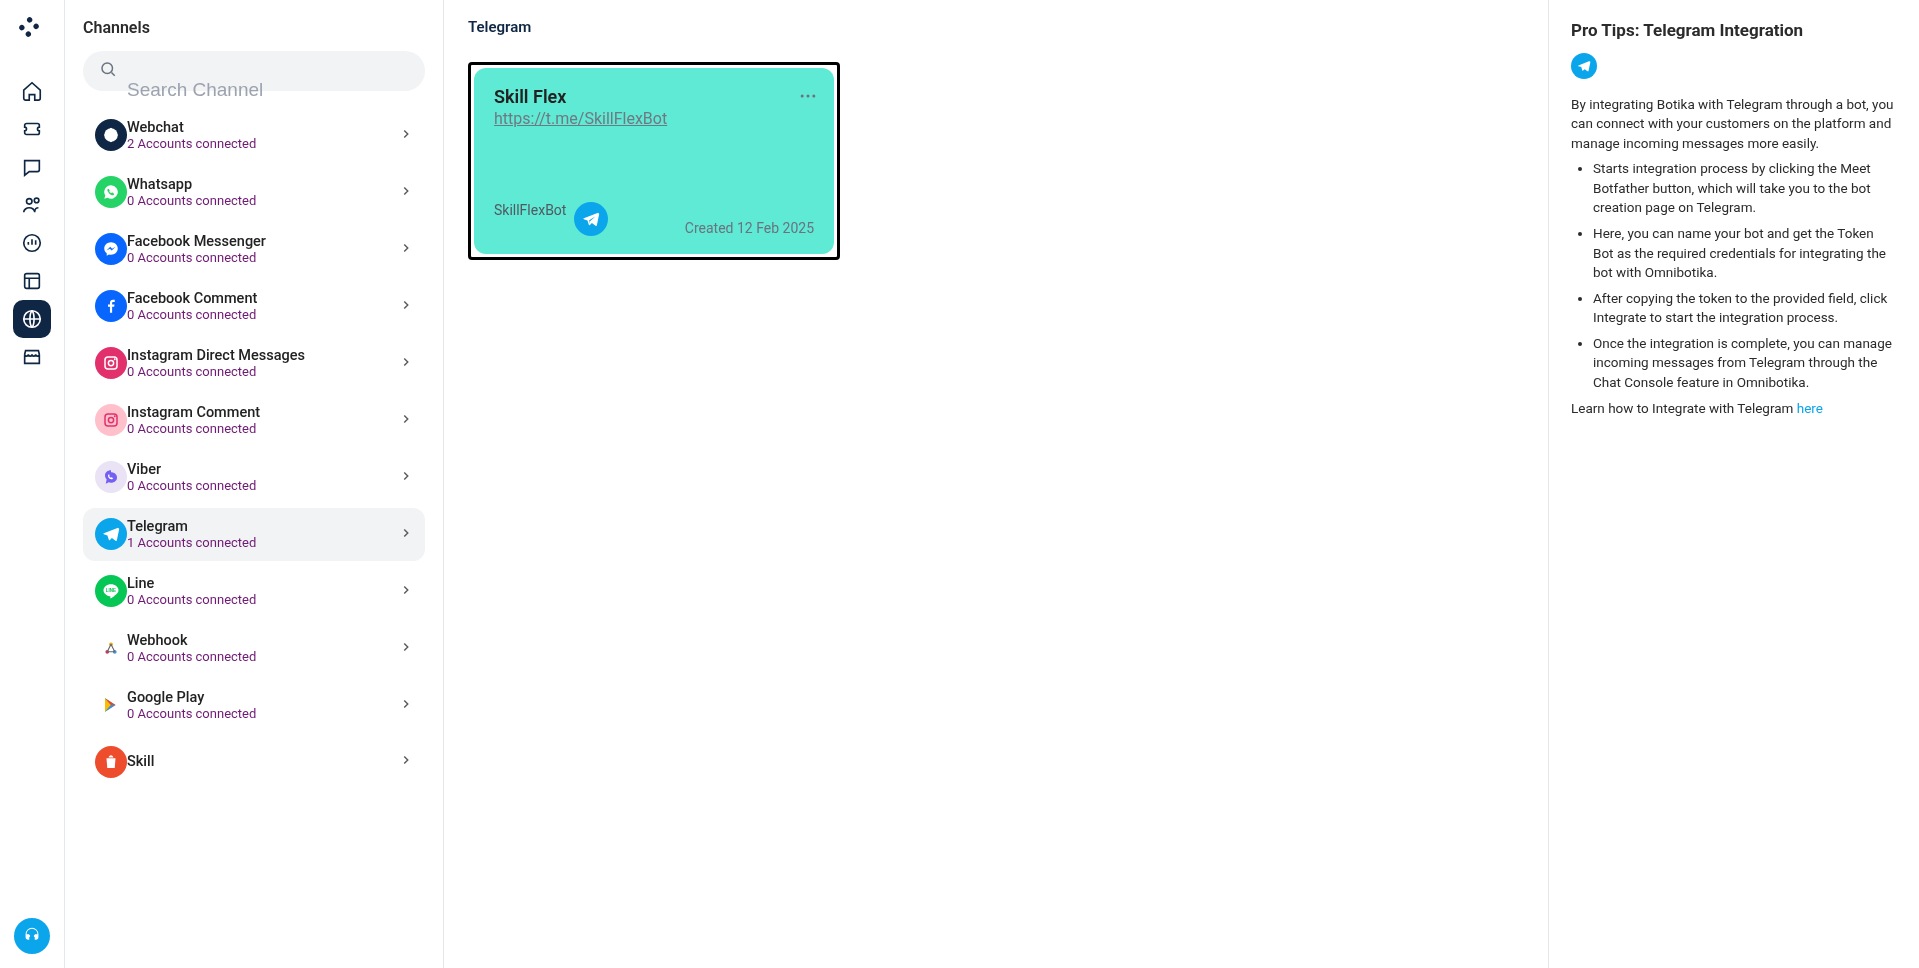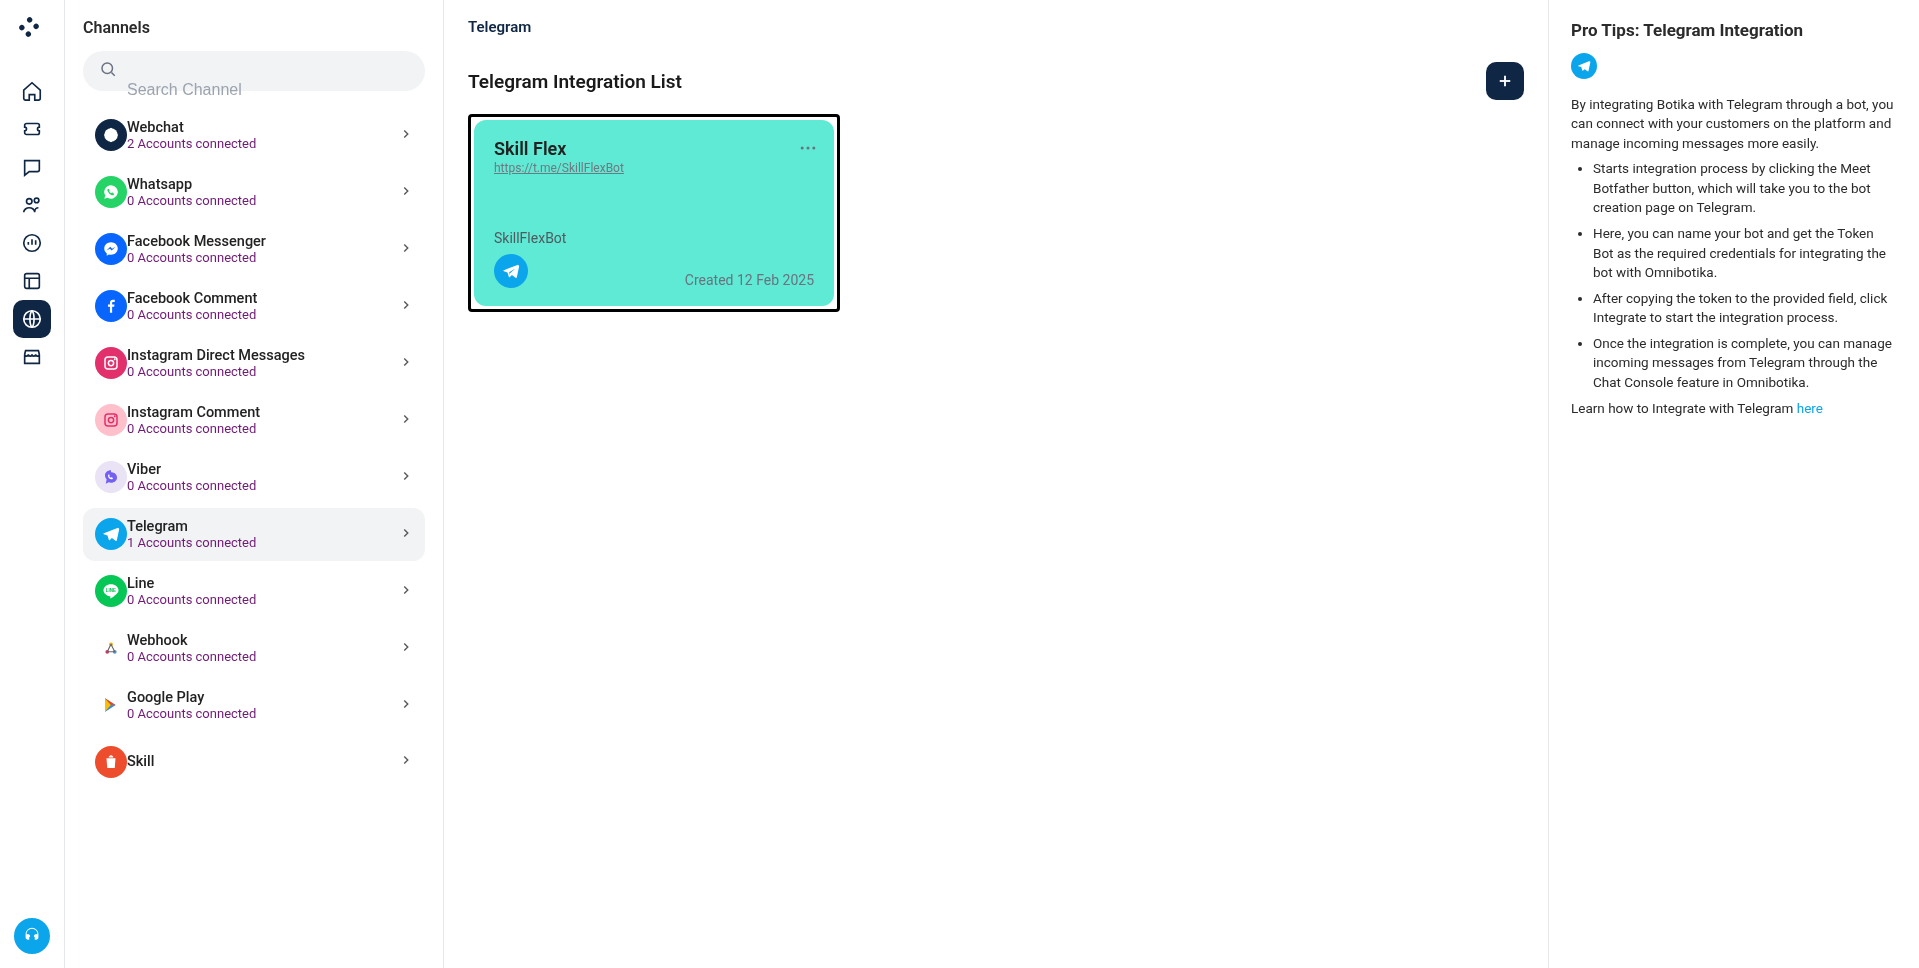--- a/index.html
+++ b/index.html
@@ -8,21 +8,21 @@
     .nav-rail { width:65px; border-right:1px solid #e5e7eb; display:flex; flex-direction:column; align-items:center; padding:16px 0; gap:18px; position:relative;}
     .nav-rail .rail-item { width:38px; height:38px; border-radius:10px; display:flex; align-items:center; justify-content:center; cursor:pointer; color:#0f2744;}
     .nav-rail .rail-item.active { background:#0f2744; color:#fff; }
     .nav-rail .logo { width:28px; height:28px; margin-bottom:10px;}
     .nav-rail svg { width:22px; height:22px; }
     .rail-bottom { position:absolute; bottom:14px; width:36px; height:36px; border-radius:50%; background:#0BA5EC; color:#fff; display:flex; align-items:center; justify-content:center; cursor:pointer;}
     .rail-bottom svg{width:22px;height:22px;}
     .channels-panel { width:379px; border-right:1px solid #e5e7eb; padding:18px 10px 0 18px; display:flex; flex-direction:column; }
     .channels-title { font-size:16px; font-weight:600; color:#2b2b2b; margin-bottom:14px;}
     .search-box { background:#f1f3f5; border-radius:20px; height:40px; display:flex; align-items:center; padding:0 16px; gap:10px; margin-bottom:10px; margin-right:8px;}
-    .search-box input { border:none; outline:none; background:transparent; font-size:16px; flex:1; color:#a16207;margin-top:38px;}
+    .search-box input { border:none; outline:none; background:transparent; font-size:19px; flex:1; color:#a16207;margin-top:38px;}
     .search-box input::placeholder { color:#9ca3af; }
     .search-box svg{ width:18px;height:18px; color:#6b7280;}
     .channel-list { overflow-y:auto; flex:1; padding-right:8px; padding-top:8px;}
     .channel-item { display:flex; align-items:center; padding:10px 12px; border-radius:12px; cursor:pointer; margin-bottom:4px;}
     .channel-item.selected { background:#f1f3f5; }
     .channel-item .ch-icon { width:32px;height:32px;border-radius:50%; display:flex;align-items:center;justify-content:center; flex-shrink:0;}
     .channel-item .ch-icon svg{width:18px;height:18px;fill:#fff;}
     .channel-item .ch-icon.light svg{fill:#E1306C;}
     .ch-text { flex:1; display:flex; flex-direction:column; line-height:1.2;}
     .ch-name { font-size:14.5px; font-weight:500; color:#222;}
@@ -32,25 +32,25 @@
     .main-panel { flex:1; display:flex; }
     .integration-area { flex:1; border-right:1px solid #e5e7eb; padding:18px 24px 0 24px; }
     .integration-area .crumb { color:#0f2744; font-size:15px; font-weight:600; margin-bottom:26px;}
     .integration-header { display:flex; align-items:center; justify-content:space-between; margin-bottom:14px;}
     .integration-header h2 { font-size:19px; font-weight:600; color:#1a1a1a;}
     .add-btn { width:38px;height:38px;border-radius:10px;background:#0f2744;color:#fff;display:flex;align-items:center;justify-content:center;cursor:pointer;}
     .add-btn svg{width:18px;height:18px;}
     .card-wrap { border:3px solid #000; border-radius:4px; width:372px; padding:3px; }
     .card { background:#5eead4; border-radius:12px; padding:18px 20px 18px 20px; position:relative; min-height:186px; display:flex; flex-direction:column;}
     .card-title { font-size:18px; font-weight:600; color:#222;}
-    .card-link { font-size:12px; color:#707882; text-decoration:underline; margin-top:2px;}
+    .card-link { font-size:16px; color:#707882; text-decoration:underline; margin-top:2px;}
     .card-menu { position:absolute; right:16px; top:18px; color:#6b7280; cursor:pointer;}
     .card-menu svg{width:20px;height:20px;}
     .card-body { margin-top:auto; display:flex; align-items:flex-end; justify-content:space-between; padding-top:30px;}
-    .bot-col{display:flex;flex-direction:column;gap:8px;}
+    .bot-col{display:flex;flex-direction:row;gap:8px;}
     .bot-name { font-size:14px; color:#525960;}
     .telegram-badge { width:34px;height:34px;border-radius:50%;background:#0BA5EC;display:flex;align-items:center;justify-content:center;}
     .telegram-badge svg{width:18px;height:18px;fill:#fff;}
     .created { font-size:14px; color:#6b7280;}
     .tips-panel { width:370px; padding:18px 22px 0 22px; font-size:13.5px; color:#2b2b2b; line-height:1.45;}
     .tips-panel h3 { font-size:17px; font-weight:700; margin-bottom:10px;}
     .tips-panel .telegram-circle { width:26px;height:26px;border-radius:50%;background:#0BA5EC;display:flex;align-items:center;justify-content:center;margin-bottom:16px;}
     .tips-panel .telegram-circle svg{width:14px;height:14px;fill:#fff;}
     .tips-panel ul{ padding-left:22px; margin:6px 0 2px 0;}
     .tips-panel li{ margin-bottom:6px;}
@@ -316,29 +316,20 @@
           <span class="chev"><svg viewBox="0 0 24 24" fill="none" stroke="currentColor" stroke-width="2.5">
               <polyline points="9 6 15 12 9 18"></polyline>
             </svg></span>
         </div>
       </div>
   </div>
 
   <div class="main-panel">
     <div class="integration-area">
       <div class="crumb">Telegram</div>
-      <div class="integration-header">
-        <h2>Telegram Integration List</h2>
-        <div class="add-btn">
-          <svg viewBox="0 0 24 24" fill="none" stroke="currentColor" stroke-width="2.5">
-              <line x1="12" y1="5" x2="12" y2="19"></line>
-              <line x1="5" y1="12" x2="19" y2="12"></line>
-            </svg>
-        </div>
-      </div>
       <div class="card-wrap">
         <div class="card">
           <div class="card-menu">
             <svg viewBox="0 0 24 24" fill="currentColor">
                 <circle cx="5" cy="12" r="1.8"></circle>
                 <circle cx="12" cy="12" r="1.8"></circle>
                 <circle cx="19" cy="12" r="1.8"></circle>
               </svg>
           </div>
           <div class="card-title">Skill Flex</div>

